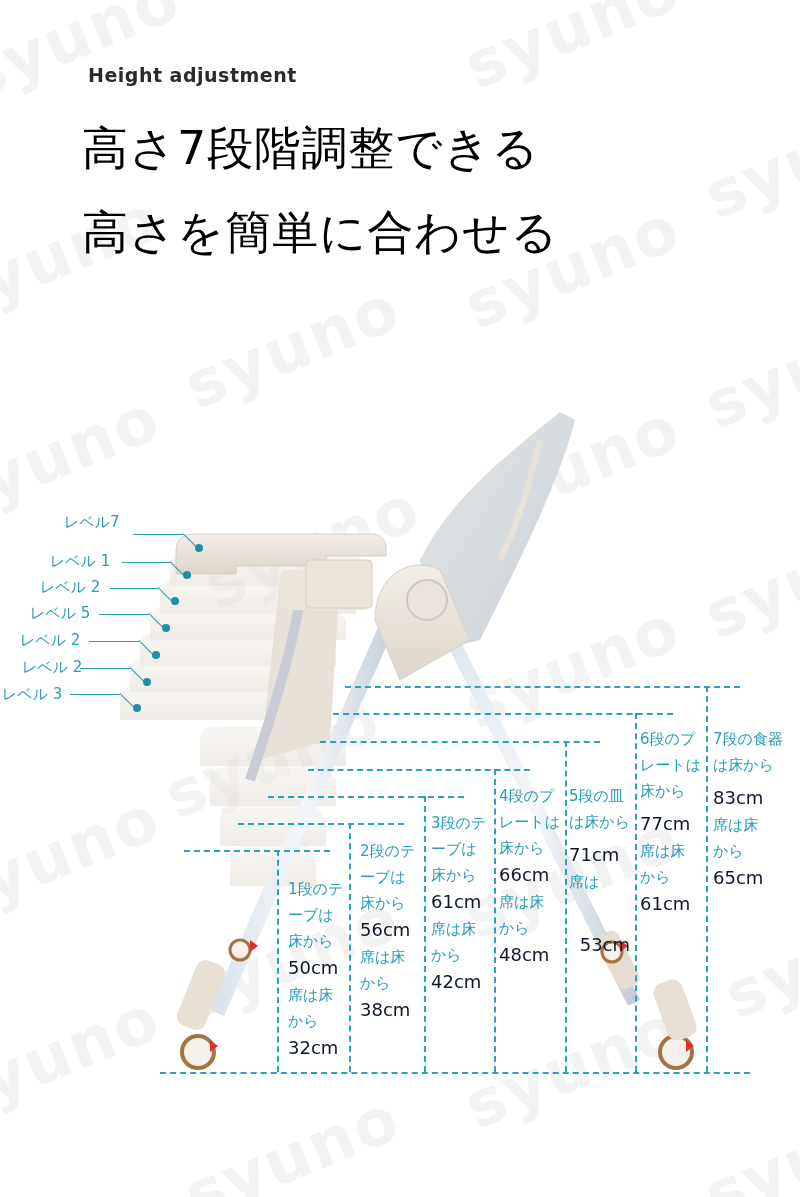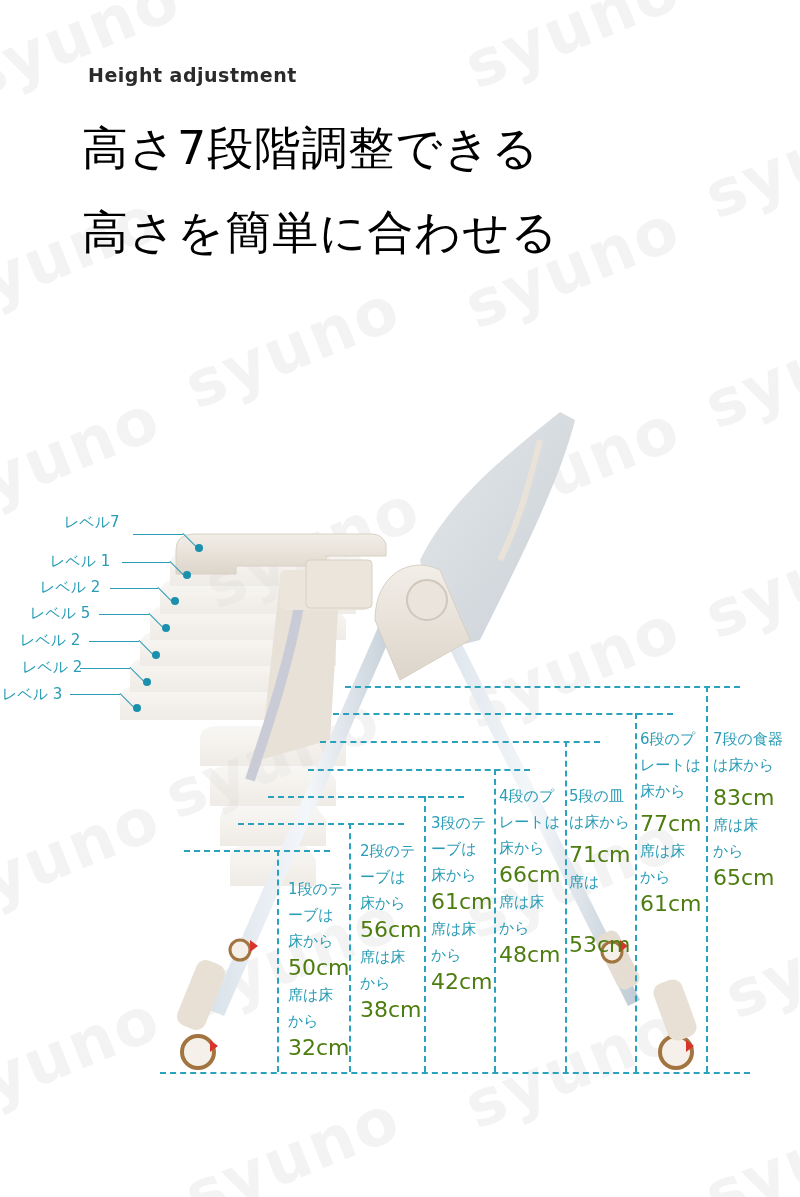--- a/index.html
+++ b/index.html
@@ -21,21 +21,21 @@
   
   .lvl-label { font-size: 15px; color: #2a9cb5; white-space: nowrap; }
   .lvl-line { height: 1px; background: #2a9cb5; }
   .lvl-dot { width: 8px; height: 8px; border-radius: 50%; background: #1a90ad; }
 
   
   .hdash { height: 0; border-top: 2px dashed #2ba2bd; }
   .vdash { width: 0; border-left: 2px dashed #2ba2bd; }
 
   .col-text { font-size: 15px; line-height: 26px; color: #2a9cb5; white-space: nowrap; }
-  .col-text .red { color: #4d7c0f; font-size: 22px; line-height: 28px; }
+  .col-text .red { color: #0f172a; font-size: 18px; line-height: 28px; }
 </style>
 </head>
 <body>
 
 <div class="wm" style="left:-40px;top:0px;">syuno</div>
 <div class="wm" style="left:460px;top:-10px;">syuno</div>
 <div class="wm" style="left:700px;top:120px;">syuno</div>
 <div class="wm" style="left:-60px;top:220px;">syuno</div>
 <div class="wm" style="left:460px;top:230px;">syuno</div>
 <div class="wm" style="left:180px;top:310px;">syuno</div>

